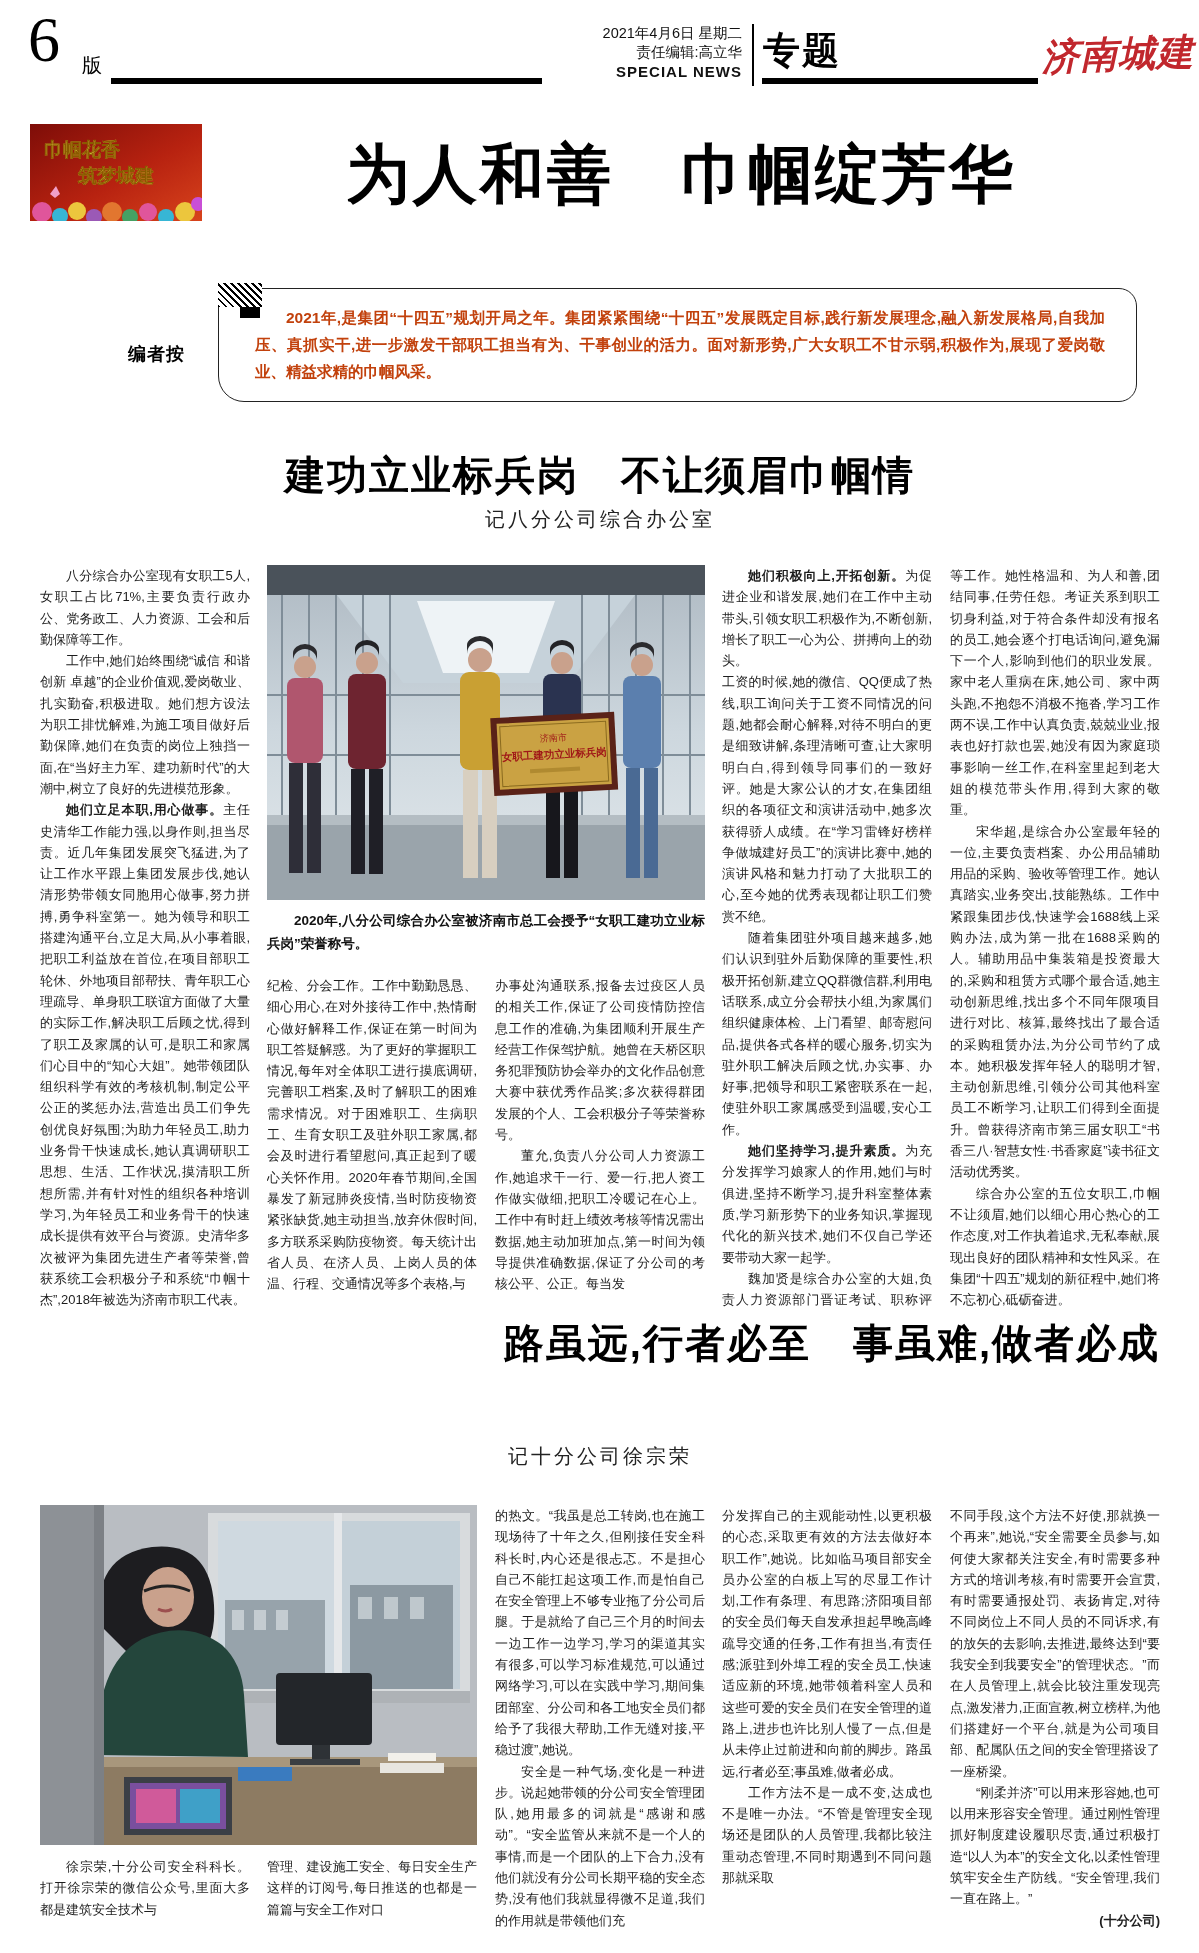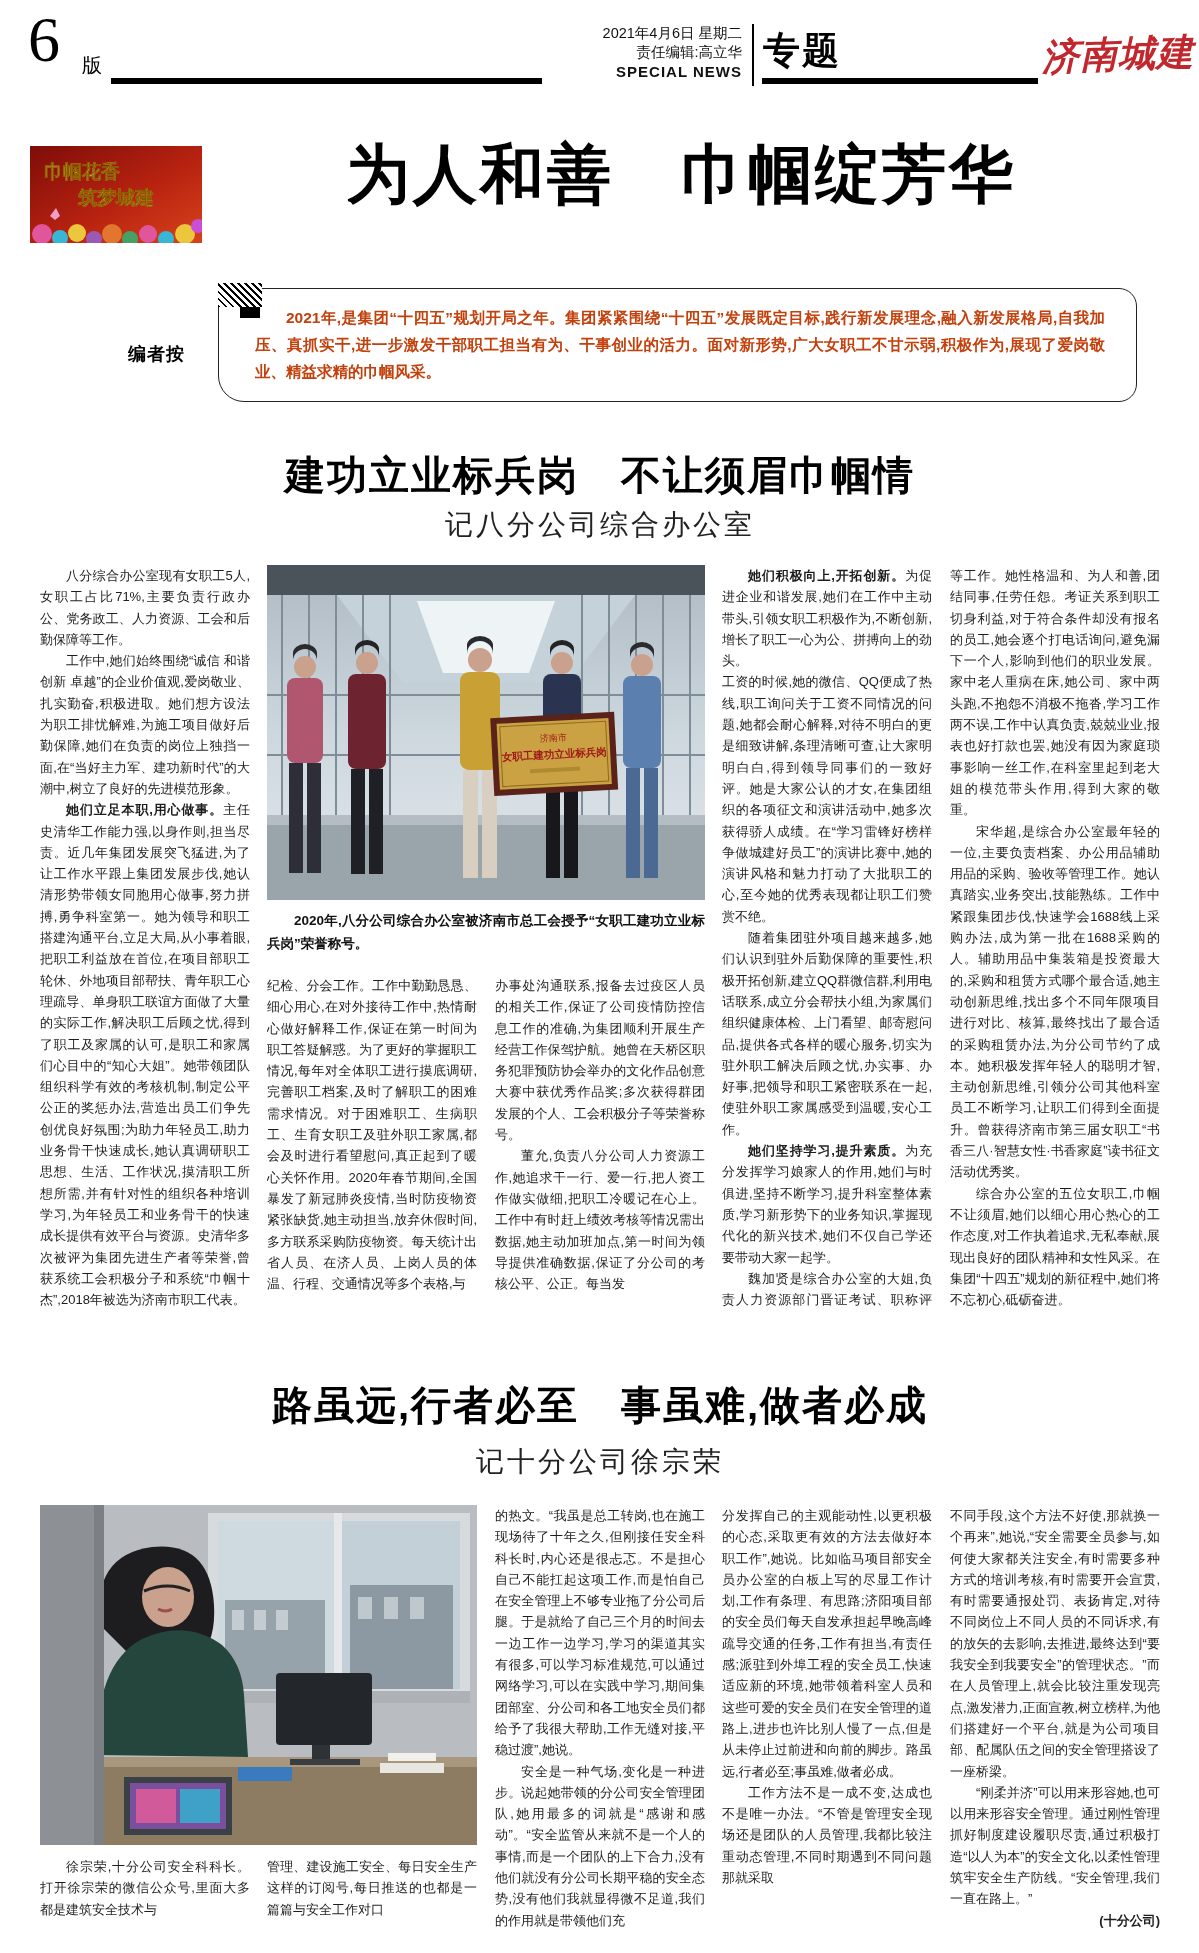--- a/index.html
+++ b/index.html
@@ -12,40 +12,40 @@
   .hbar{background:#000;height:6px;top:78px;}
   .hbar1{left:111px;width:431px;}
   .hbar2{left:762px;width:276px;}
   .date-block{right:457px;top:24px;text-align:right;font-size:14.5px;line-height:19px;color:#111;}
   .special-news{font-weight:bold;font-size:15px;letter-spacing:1px;}
   .vdivider{left:752px;top:24px;width:2px;height:62px;background:#000;}
   .section-cn{left:763px;top:26px;font-size:37px;font-weight:900;color:#000;letter-spacing:2px;}
   .masthead{left:1042px;top:30px;font-size:37px;font-weight:900;color:#c1272d;
             font-style:italic;letter-spacing:1px;transform:rotate(-2deg);}
   
-  .banner{left:30px;top:146px;width:156px;height:97px;font-family:Liberation Mono, monospace;}
+  .banner{left:30px;top:124px;width:156px;height:97px;font-family:Liberation Mono, monospace;}
   
   .lead-headline{left:202px;top:138px;width:958px;text-align:center;font-size:64px;line-height:72px;
                  font-weight:900;color:#000;letter-spacing:3px;white-space:nowrap;}
   
   .note-label{left:128px;top:342px;font-size:18px;font-weight:bold;color:#000;letter-spacing:1px;}
   .note-box{left:218px;top:288px;width:917px;height:112px;border:1.6px solid #222;
             border-radius:4px 18px 18px 26px;}
   .note-deco-hatch{left:218px;top:283px;width:44px;height:24px;
       background:repeating-linear-gradient(45deg,#000 0 2px,#fff 2px 5px);}
   .note-deco-square{left:240px;top:307px;width:20px;height:11px;background:#000;}
   .note-text{left:255px;top:304px;width:850px;font-size:15.5px;font-weight:600;line-height:27px;
              color:#c2410c;text-align:justify;text-indent:2em;}
   
   .art-headline{left:40px;width:1120px;text-align:center;font-size:40px;font-weight:800;color:#000;
                 letter-spacing:2px;white-space:nowrap;}
-  .art-subtitle{left:40px;width:1120px;text-align:center;font-size:28px;color:#222;letter-spacing:3px;}
+  .art-subtitle{left:40px;width:1120px;text-align:center;font-size:20px;color:#222;letter-spacing:3px;}
   .a1-headline{top:448px;}
   .a1-subtitle{top:506px;}
-  .a2-headline{top:1378px;}
+  .a2-headline{top:1316px;text-align:right;}
   .a2-subtitle{top:1443px;}
   
   .col{position:absolute;width:210px;font-size:13px;line-height:21.3px;color:#1d1d1d;
        text-align:justify;overflow:hidden;}
   .para{margin:0;text-indent:2em;}
   .para.noindent{text-indent:0;}
   .para.alignright{text-align:right;text-indent:0;}
   .para.bold{font-weight:bold;}
   .para b{font-weight:bold;}
   .a1c{top:565px;height:748px;}

